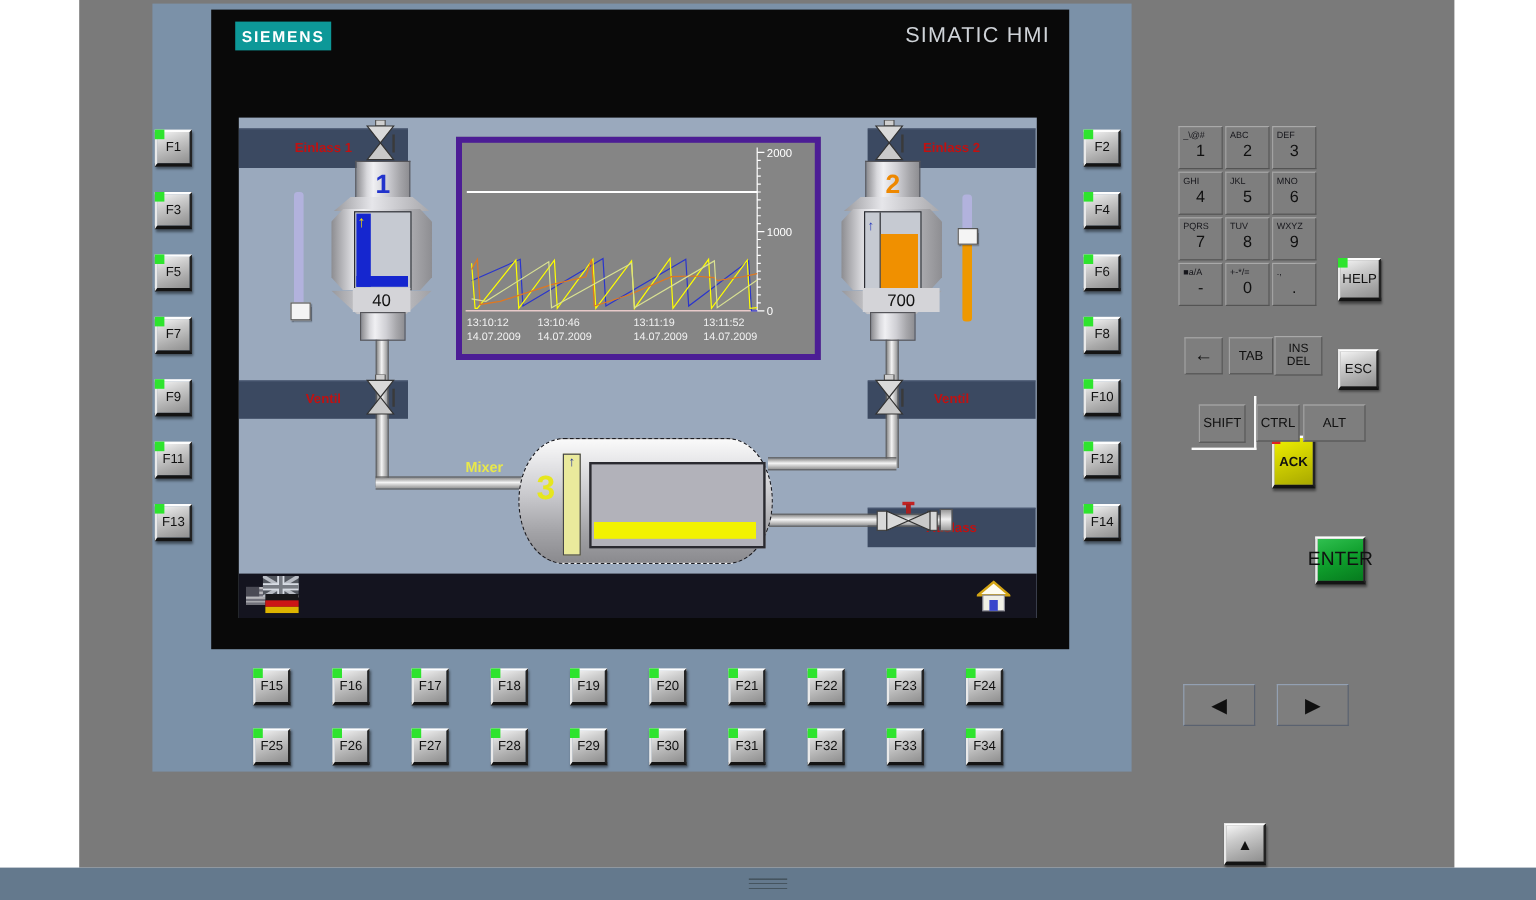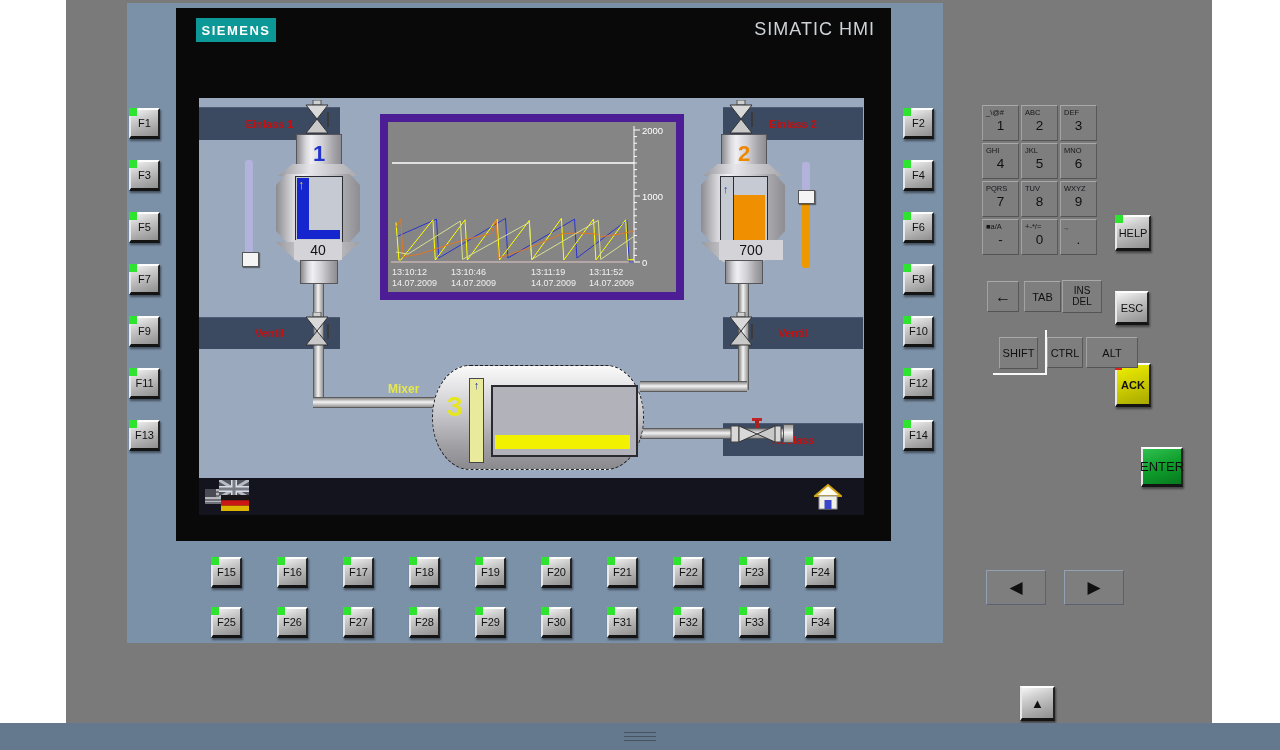--- a/index.html
+++ b/index.html
@@ -40,21 +40,21 @@
   .value-band{background:#d4d4d8;color:#111;font-size:14px;display:flex;
               align-items:center;justify-content:center}
   .tank-num{font-weight:bold;font-size:22px;text-align:center}
 
   
   .slider-track{background:#b2b2dd;border-radius:3px}
   .slider-handle{background:#f4f4f4;border:1px solid #555;box-shadow:1px 1px 1px rgba(0,0,0,.4)}
 
   
   #chart{left:181px;top:16px;width:304px;height:186px;background:#858585;
-         border:8px solid #4c1d95;box-sizing:border-box}
+         border:5px solid #4c1d95;box-sizing:border-box}
   #chart svg{position:absolute;left:0;top:0}
 
   
   #mixer-body{background:linear-gradient(180deg,#fafafa 0%,#e9e9eb 16%,#c9c9cd 45%,#a2a2a6 76%,#8a8a8e 100%);
               border:1px dashed #1d1d22;border-radius:38px/52px}
   #mixer-window{background:#b2b2ba;border:2px solid #2a2a30}
   #mixer-bar{background:#eaea9c;border:1px solid #45454a}
 
   
   .key-raised{position:relative;background:linear-gradient(160deg,#f4f4f4 0%,#cbcbcb 35%,#a9a9a9 70%,#8f8f8f 100%);
@@ -475,25 +475,25 @@
       </div>
     </div>
 
   <div class="abs key-raised" style="left:1049px;top:215px;width:36px;height:36px">
     <span class="led" style="background:#2ee42e"></span>
     <span>HELP</span>
     </div>
   <div class="abs key-raised" style="left:1049px;top:255px;width:34px;height:34px">
     <span>ESC</span>
     </div>
-  <div class="abs key-raised" style="left:1049px;top:293px;width:36px;height:44px;background:linear-gradient(160deg,#f0f000,#d0d000 45%,#a8a800)">
+  <div class="abs key-raised" style="left:994px;top:293px;width:36px;height:44px;background:linear-gradient(160deg,#f0f000,#d0d000 45%,#a8a800)">
     <span class="led" style="background:#e02020;width:7px;height:7px"></span>
     <span style="font-weight:bold">ACK</span>
     </div>
-  <div class="abs key-raised" style="left:1075px;top:333px;width:42px;height:40px;background:linear-gradient(160deg,#30c050,#0f9e2c 50%,#067a1e);font-size:13px">
+  <div class="abs key-raised" style="left:1030px;top:333px;width:42px;height:40px;background:linear-gradient(160deg,#30c050,#0f9e2c 50%,#067a1e);font-size:16px">
     <span>ENTER</span>
     </div>
 
   <div class="abs key-flat" style="left:921px;top:281px;width:32px;height:31px;font-size:16px;font-weight:bold">
     <span>←</span>
     </div>
   <div class="abs key-flat" style="left:958px;top:281px;width:37px;height:31px">
     <span>TAB</span>
     </div>
   <div class="abs key-flat two-line" style="left:996px;top:280px;width:40px;height:33px;font-weight:normal">

